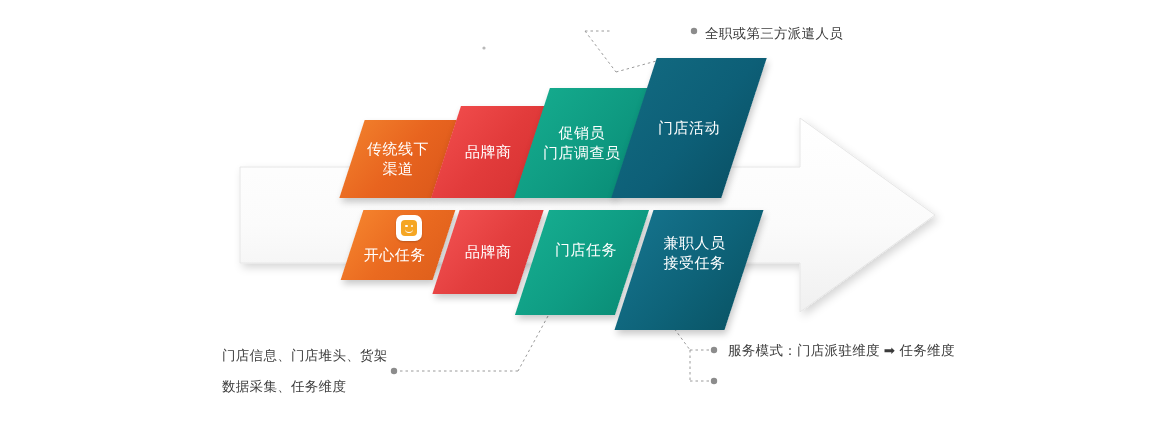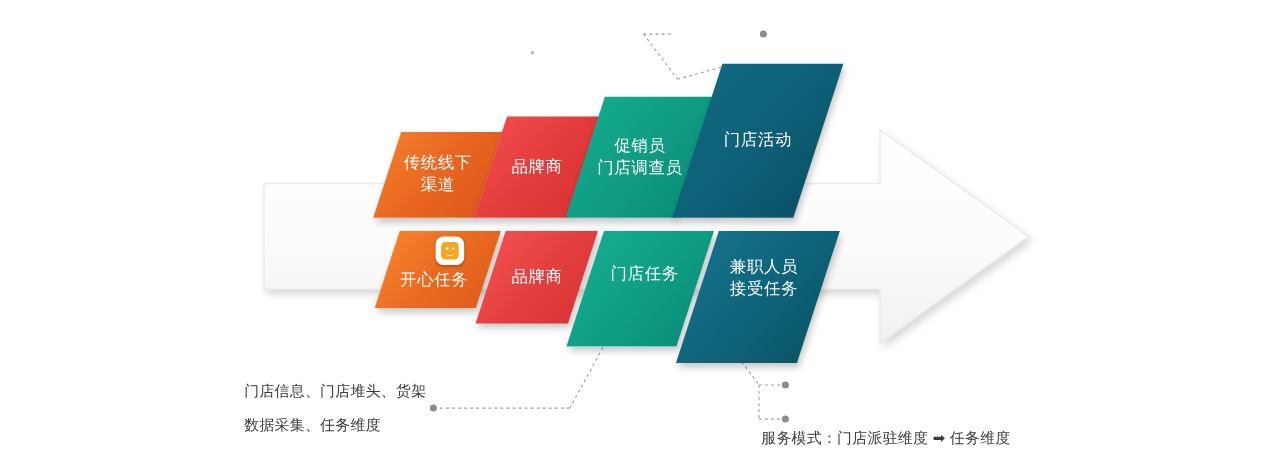--- a/index.html
+++ b/index.html
@@ -181,20 +181,21 @@
 
   <div class="par c-teal2" style="left:532px; top:210px; width:100px; height:105px;">
     <span class="lbl" style="position:relative; top:-12px;">门店任务</span>
   </div>
 
   <div class="par c-dark2" style="left:634px; top:210px; width:110px; height:120px;">
     <span class="lbl" style="position:relative; top:-17px;">兼职人员
 接受任务</span>
   </div>
 
+  <div class="ann" style="left:705px; top:21px;">全职或第三方派遣人员</div>
 
   <div class="ann" style="left:222px; top:340px; line-height:2.3;">门店信息、门店堆头、货架
 数据采集、任务维度</div>
 
-  <div class="ann" style="left:692px; top:338px;margin-top:48px;">服务模式：门店派驻维度 ➡ 任务维度</div>
+  <div class="ann" style="left:728px; top:338px;">服务模式：门店派驻维度 ➡ 任务维度</div>
 
 
 </div>
 
 </body></html>

